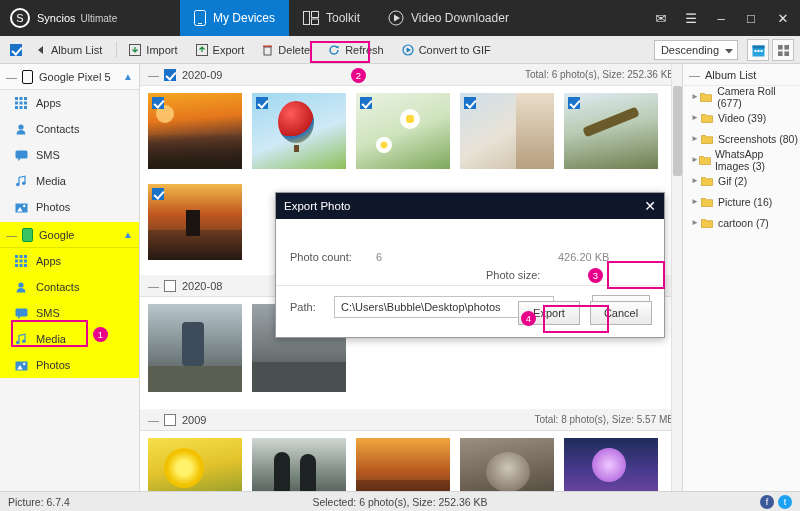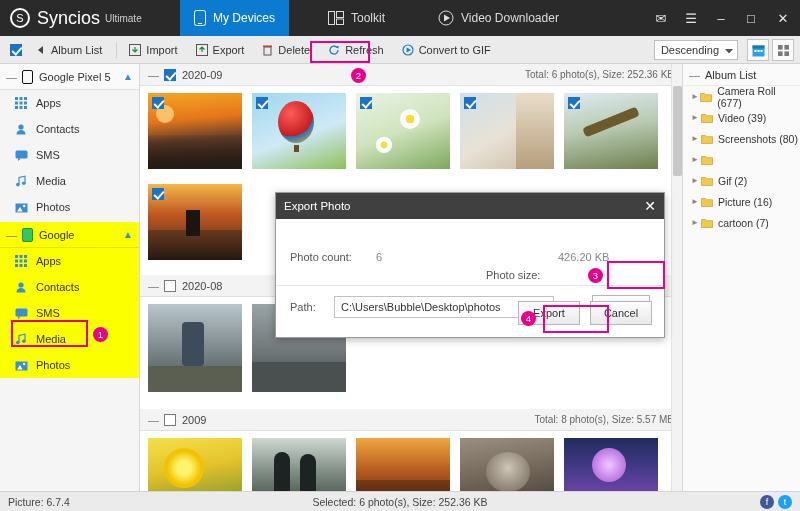--- a/index.html
+++ b/index.html
@@ -17,23 +17,23 @@
   .titlebar {
     height: 36px; background: #2a2a2a; color: #fff;
     display: flex; align-items: center; position: relative;
   }
   .logo-area { display:flex; align-items:center; padding-left:10px; width:180px; }
   .logo-circle {
     width:20px; height:20px; border-radius:50%;
     border:2px solid #fff; display:flex; align-items:center; justify-content:center;
     font-size:11px; margin-right:7px;
   }
-  .brand { font-size:18px; color:#fff; }
+  .brand { font-size:11px; color:#fff; }
   .brand-sub { font-size:10px; color:#cfcfcf; margin-left:5px; }
-  .nav { display:flex; align-items:center; height:36px;gap:25px; }
+  .nav { display:flex; align-items:center; height:36px; }
   .nav-item {
     display:flex; align-items:center; height:36px; padding:0 14px;
     color:#dcdcdc; font-size:12px; cursor:default;
   }
   .nav-item.active { background:#0a7bd1; color:#fff; }
   .nav-ic { margin-right:7px; display:inline-flex; }
   .win-ctrl { position:absolute; right:0; top:0; height:36px; display:flex; align-items:center; }
   .win-btn { width:30px; height:36px; display:flex; align-items:center; justify-content:center; color:#e6e6e6; font-size:13px; }
   .win-btn.close { width:34px; }
   
@@ -101,21 +101,21 @@
   .statusbar .center { position:absolute; left:0; width:800px; text-align:center; }
   .social { margin-left:auto; display:flex; gap:4px; z-index:2; }
   .soc { width:14px; height:14px; border-radius:50%; background:#3b5998; color:#fff; font-size:9px; display:flex; align-items:center; justify-content:center; }
   .soc.tw { background:#1da1f2; }
   
   .dialog {
     position:absolute; left:275px; top:192px; width:390px; height:146px;
     background:#fff; border:1px solid #9a9a9a; box-shadow:0 2px 8px rgba(0,0,0,.28); z-index:40;
   }
   .dlg-title {
-    height:26px; background:#404040; color:#fff; display:flex; align-items:center;
+    height:26px; background:#0f172a; color:#fff; display:flex; align-items:center;
     padding:0 8px; font-size:11.5px;
   }
   .dlg-x { margin-left:auto; font-size:14px; }
   .dlg-body { padding:14px 14px 0 14px; font-size:11px; color:#444; }
   .dlg-row { display:flex; align-items:center; margin-bottom:14px; }
   .dlg-lbl { width:86px; color:#555; }
   .dlg-val { color:#888; }
   .path-input {
     flex:1; height:22px; border:1px solid #c2c2c2; background:#fff; display:flex; align-items:center;
     padding:0 6px; font-size:11px; color:#333;
@@ -533,20 +533,21 @@
         </span>
       <span>Screenshots (80)</span>
     </div>
     <div class="rp-item">
       <span class="arw">►</span>
       <span class="ric">
           <svg width="12" height="10" viewBox="0 0 12 10">
             <path d="M0.5 1.5 h4 l1 1.2 h6 v6.8 h-11 z" fill="#f3c94b" stroke="#c9a02e" stroke-width="0.7"></path>
           </svg>
         </span>
+      <span>WhatsApp Images (3)</span>
     </div>
     <div class="rp-item">
       <span class="arw">►</span>
       <span class="ric">
           <svg width="12" height="10" viewBox="0 0 12 10">
             <path d="M0.5 1.5 h4 l1 1.2 h6 v6.8 h-11 z" fill="#f3c94b" stroke="#c9a02e" stroke-width="0.7"></path>
           </svg>
         </span>
       <span>Gif (2)</span>
     </div>

